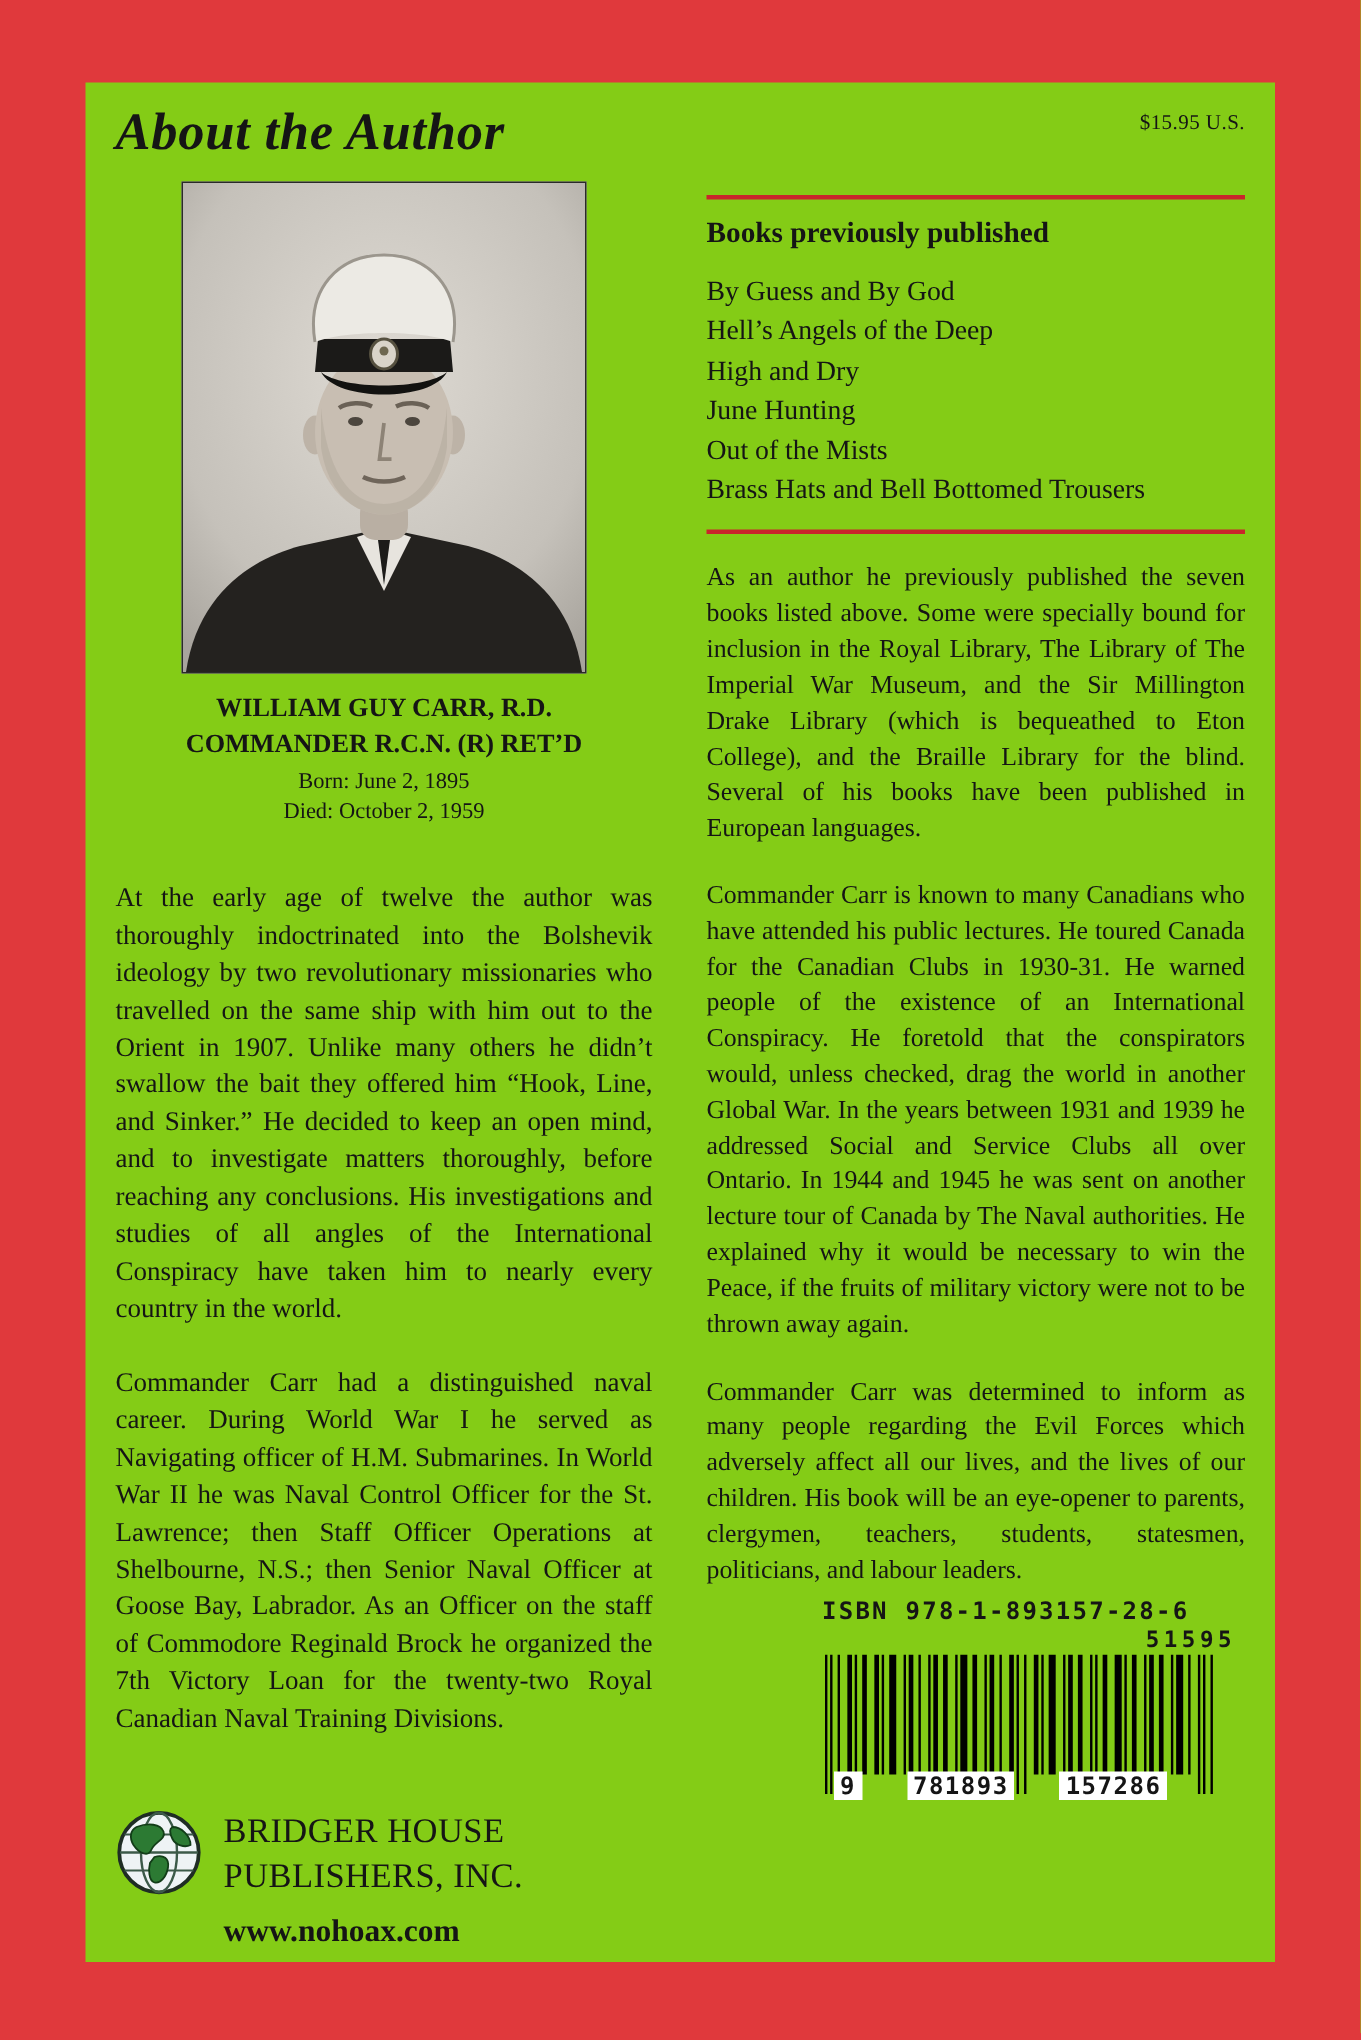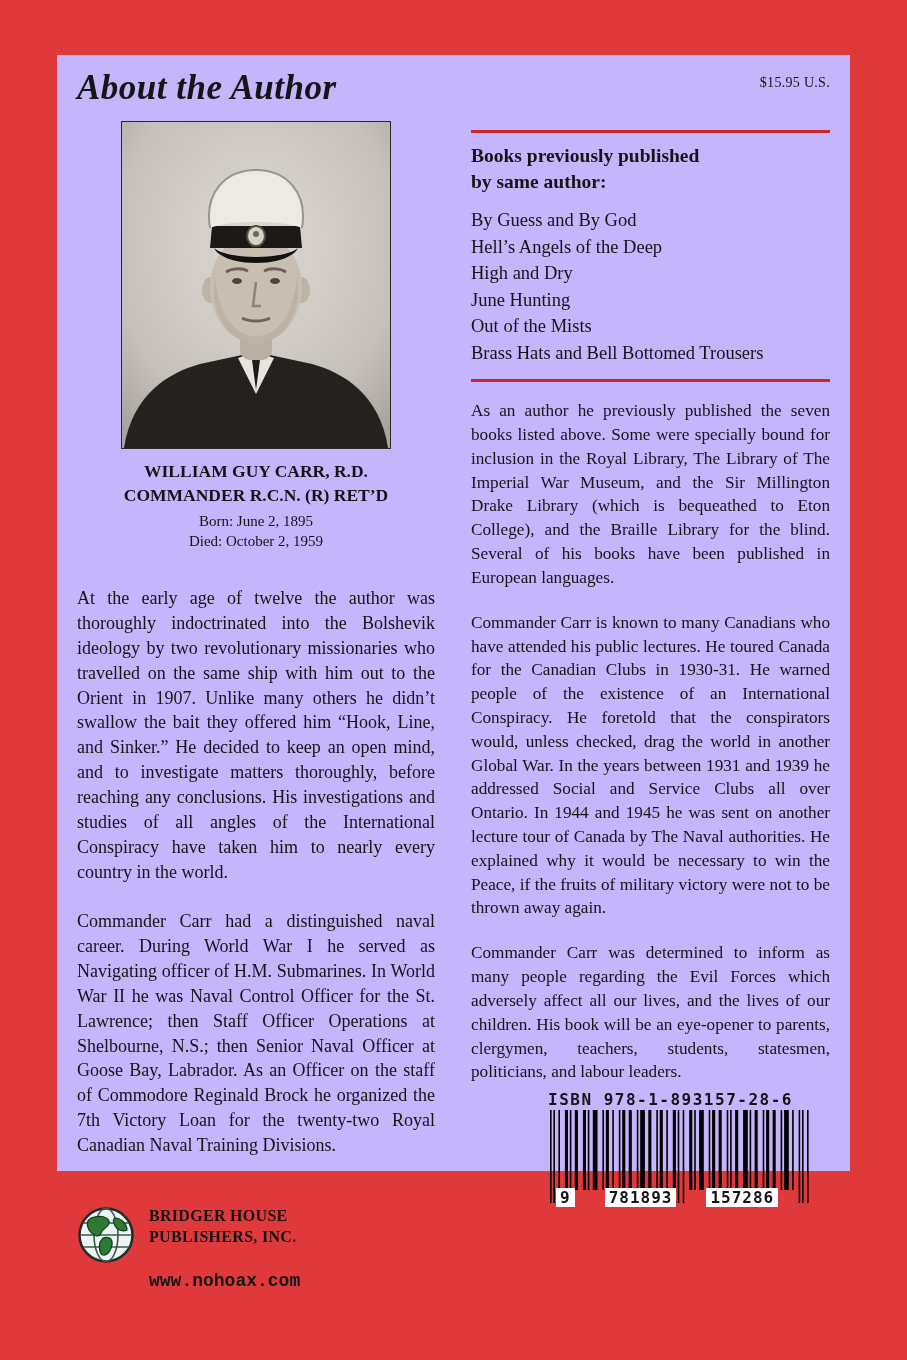--- a/index.html
+++ b/index.html
@@ -7,22 +7,22 @@
   body {
     position:relative;
     background:#e0393c;
     font-family:"Liberation Serif", serif;
     color:#151515;
     overflow:hidden;
   }
   .cover {
     position:absolute;
     top:55px; left:57px;
-    width:793px; height:1116px;
-    background:#c4b5fd;
+    width:793px; height:1253px;
+    background:#84cc16;
     padding:12px 20px 0 20px;
   }
   
   .header { display:flex; justify-content:space-between; align-items:flex-start; }
   .page-title {
     font-size:35px;
     font-weight:bold;
     font-style:italic;
     letter-spacing:0.5px;
     line-height:1.2;
@@ -75,22 +75,22 @@
     line-height:1.385;
     text-align:justify;
     margin-top:21px;
   }
   .about p.first { margin-top:17px; }
 
   
   .publisher { display:flex; gap:14px; margin-top:46px; align-items:flex-start; }
   .publisher svg { flex:0 0 auto; margin-top:2px; }
   .pub-text { padding-top:2px; }
-  .pub-name { font-weight:bold; font-size:16px; line-height:1.3; letter-spacing:0.3px; }
-  .pub-site { font-weight:bold; font-size:18px; margin-top:23px;font-family:Liberation Mono, monospace; }
+  .pub-name { font-weight:normal; font-size:23px; line-height:1.3; letter-spacing:0.3px; }
+  .pub-site { font-weight:bold; font-size:21px; margin-top:9px; }
 
   
   .barcode-block { width:282px; margin-left:auto; margin-top:6px; }
   .isbn-line {
     font-family:"DejaVu Sans Mono", monospace;
     font-weight:bold;
     font-size:16px;
     letter-spacing:1.5px;
     text-align:left;
     white-space:nowrap;
@@ -209,21 +209,20 @@
       </div>
 
     </div>
 
     <div class="col-right">
 
       <div class="rule top"></div>
 
       <div class="books-heading">
         <span>Books previously published</span>
-        <span>by same author:</span>
       </div>
 
       <ul class="book-list">
         <li>By Guess and By God</li>
         <li>Hell’s Angels of the Deep</li>
         <li>High and Dry</li>
         <li>June Hunting</li>
         <li>Out of the Mists</li>
         <li>Brass Hats and Bell Bottomed Trousers</li>
       </ul>
@@ -231,20 +230,21 @@
       <div class="rule bottom"></div>
 
       <div class="about">
         <p class="first">As an author he previously published the seven books listed above. Some were specially bound for inclusion in the Royal Library, The Library of The Imperial War Museum, and the Sir Millington Drake Library (which is bequeathed to Eton College), and the Braille Library for the blind. Several of his books have been published in European languages.</p>
         <p>Commander Carr is known to many Canadians who have attended his public lectures. He toured Canada for the Canadian Clubs in 1930-31. He warned people of the existence of an International Conspiracy. He foretold that the conspirators would, unless checked, drag the world in another Global War. In the years between 1931 and 1939 he addressed Social and Service Clubs all over Ontario. In 1944 and 1945 he was sent on another lecture tour of Canada by The Naval authorities. He explained why it would be necessary to win the Peace, if the fruits of military victory were not to be thrown away again.</p>
         <p>Commander Carr was determined to inform as many people regarding the Evil Forces which adversely affect all our lives, and the lives of our children. His book will be an eye-opener to parents, clergymen, teachers, students, statesmen, politicians, and labour leaders.</p>
       </div>
 
       <div class="barcode-block">
         <div class="isbn-line">ISBN 978-1-893157-28-6</div>
+        <div class="addon-line">51595</div>
         <div class="bars-wrap">
           <svg id="barcode-svg" width="282" height="94" viewBox="0 0 282 94" xmlns="http://www.w3.org/2000/svg">
               <rect x="2.0" y="0" width="1.6" height="93"></rect>
               <rect x="5.4" y="0" width="1.6" height="93"></rect>
               <rect x="10.4" y="0" width="1.6" height="93"></rect>
               <rect x="16.9" y="0" width="3.1" height="80"></rect>
               <rect x="21.8" y="0" width="1.6" height="80"></rect>
               <rect x="26.8" y="0" width="3.1" height="80"></rect>
               <rect x="34.9" y="0" width="3.1" height="80"></rect>
               <rect x="39.8" y="0" width="1.6" height="80"></rect>

